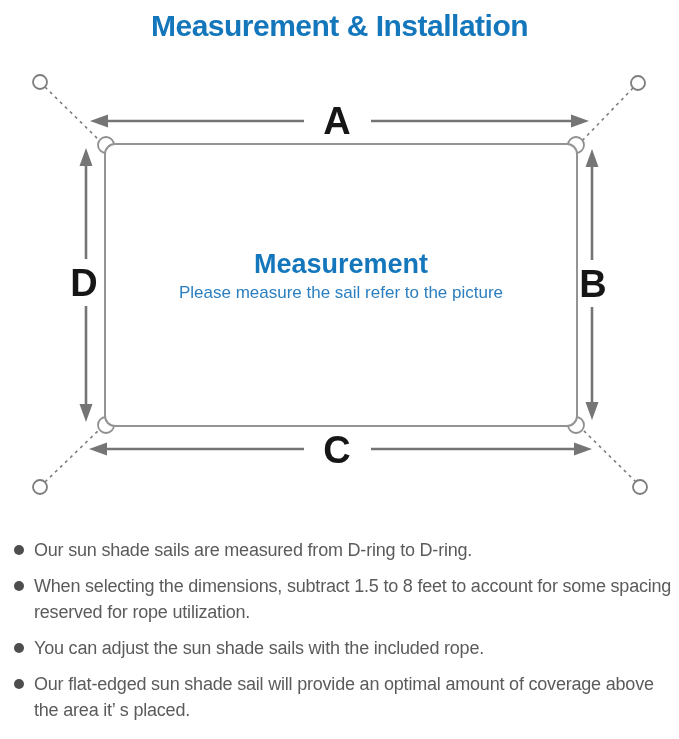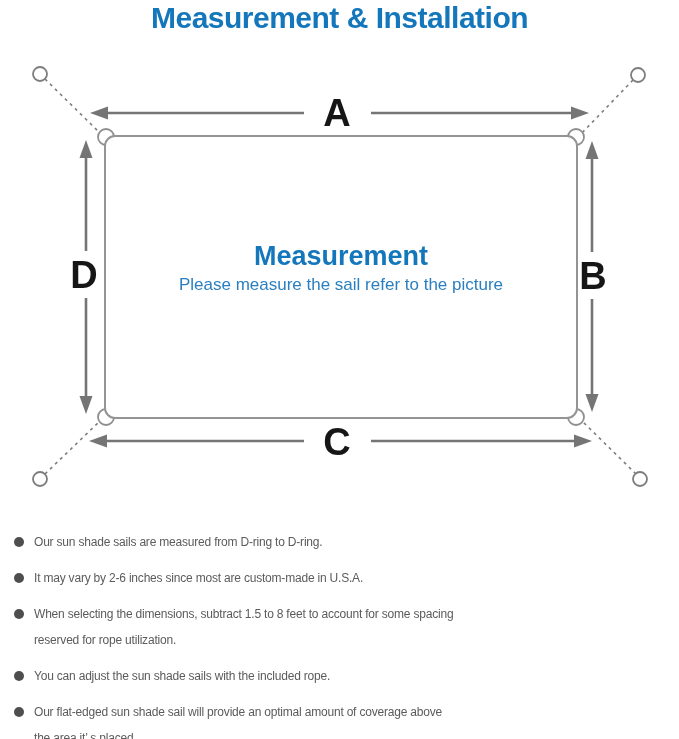--- a/index.html
+++ b/index.html
@@ -3,30 +3,30 @@
 <meta charset="utf-8">
 <style>
   html,body{margin:0;padding:0;background:#ffffff;}
   body{
     width:679px;height:739px;overflow:hidden;
     font-family:"Liberation Sans", sans-serif;
     -webkit-font-smoothing:antialiased;
   }
   .page{width:679px;height:739px;position:relative;}
   .title{
-    margin:0;padding-top:0;height:36px;line-height:36px;
+    margin:0;padding-top:8px;height:36px;line-height:36px;
     text-align:center;font-size:30px;font-weight:700;color:#1477bc;
     letter-spacing:-0.5px;
   }
   .diagram{margin-top:20px;width:679px;height:460px;}
   .diagram svg{display:block;}
   .notes{list-style:none;margin:13px 0 0;padding:0 6px 0 14px;}
   .notes li{
     display:flex;gap:10px;margin-bottom:10px;
-    font-size:12px;line-height:26px;color:#5b5b5b;letter-spacing:-0.2px;
+    font-size:18px;line-height:26px;color:#5b5b5b;letter-spacing:-0.2px;
   }
   .dot{width:10px;height:10px;border-radius:50%;background:#4e4e4e;flex:0 0 auto;margin-top:8px;}
   .txt{white-space:pre-line;}
 </style>
 </head>
 <body>
 
 <div class="page">
 
   <h1 class="title">Measurement &amp; Installation</h1>
@@ -80,24 +80,20 @@
     </svg>
   </div>
 
   <ul class="notes">
     <li>
       <span class="dot"></span>
       <span class="txt">Our sun shade sails are measured from D-ring to D-ring.</span>
     </li>
     <li>
       <span class="dot"></span>
-      <span class="txt">It may vary by 2-6 inches since most are custom-made in U.S.A.</span>
-    </li>
-    <li>
-      <span class="dot"></span>
       <span class="txt">When selecting the dimensions, subtract 1.5 to 8 feet to account for some spacing
 reserved for rope utilization.</span>
     </li>
     <li>
       <span class="dot"></span>
       <span class="txt">You can adjust the sun shade sails with the included rope.</span>
     </li>
     <li>
       <span class="dot"></span>
       <span class="txt">Our flat-edged sun shade sail will provide an optimal amount of coverage above

